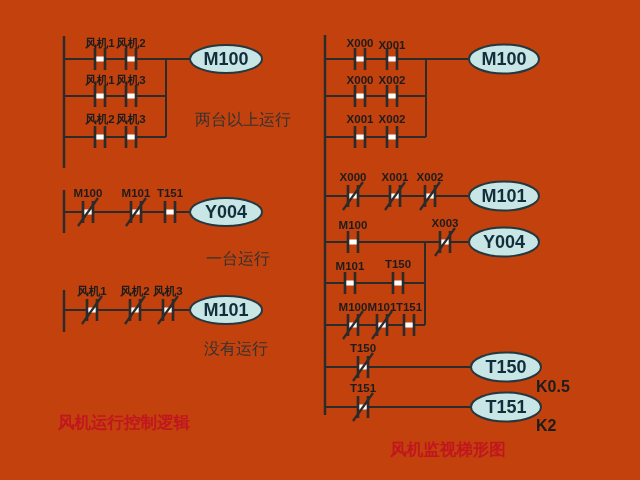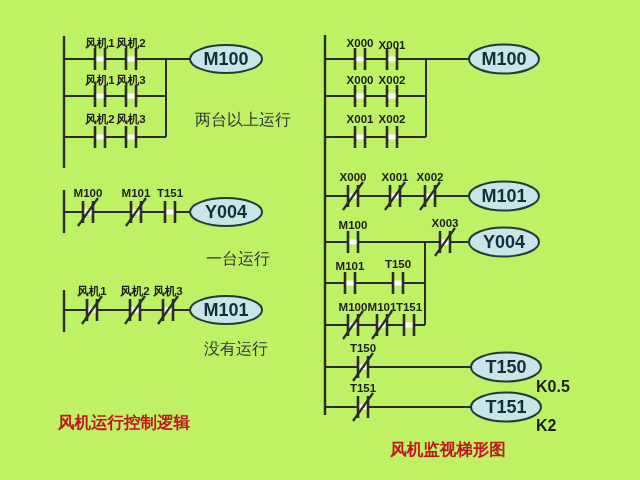--- a/index.html
+++ b/index.html
@@ -1,16 +1,16 @@
 <!DOCTYPE html>
 <html><head>
 <meta charset="utf-8">
 <style>
   html,body{margin:0;padding:0;background:#ffffff;}
-  .canvas{position:relative;width:640px;height:480px;background:#bef264;overflow:hidden;
+  .canvas{position:relative;width:640px;height:480px;background:#c2410c;overflow:hidden;
           font-family:"Liberation Sans",sans-serif;}
   svg{display:block;}
   .lbl{font-family:"Liberation Sans",sans-serif;font-size:11.5px;font-weight:700;
        fill:#1d1d1d;text-anchor:middle;}
   .coil-t{font-family:"Liberation Sans",sans-serif;font-size:18px;font-weight:700;
        fill:#112e3a;text-anchor:middle;}
   .note{font-family:"Liberation Sans",sans-serif;font-size:16px;font-weight:400;
        fill:#333333;text-anchor:middle;}
   .kval{font-family:"Liberation Sans",sans-serif;font-size:16px;font-weight:600;
        fill:#1d1d1d;text-anchor:start;}

